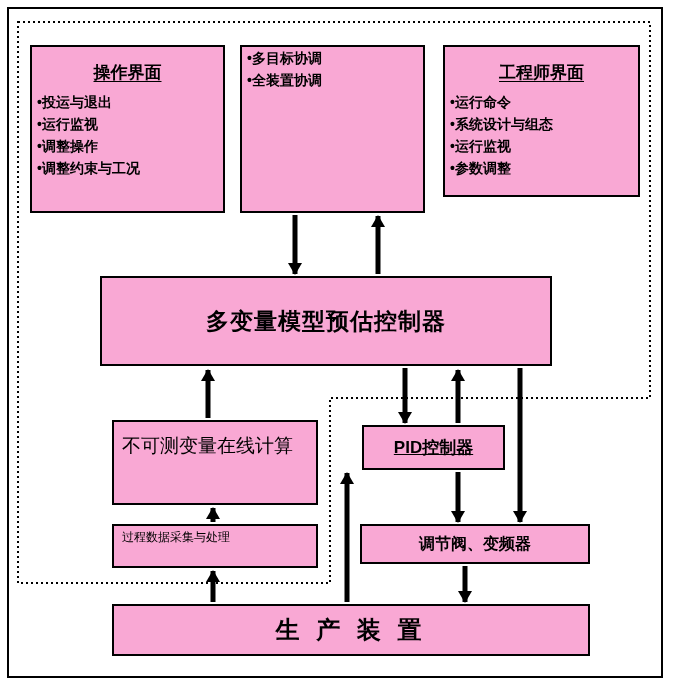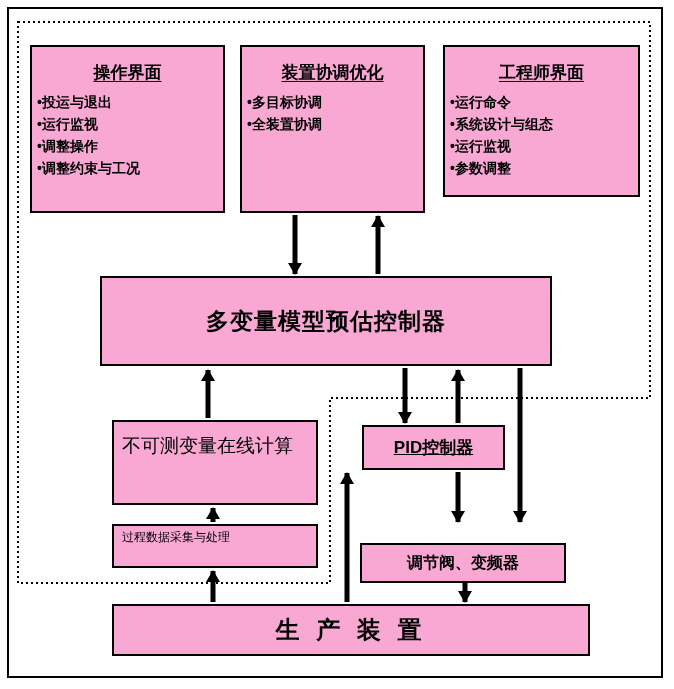--- a/index.html
+++ b/index.html
@@ -120,21 +120,20 @@
     <div class="title">操作界面</div>
     <div class="items">
       <div>•投运与退出</div>
       <div>•运行监视</div>
       <div>•调整操作</div>
       <div>•调整约束与工况</div>
     </div>
   </div>
 
   <div class="box titled" style="left:240px; top:45px; width:185px; height:168px;">
-    <div class="title">装置协调优化</div>
     <div class="items">
       <div>•多目标协调</div>
       <div>•全装置协调</div>
     </div>
   </div>
 
   <div class="box titled" style="left:443px; top:45px; width:197px; height:152px;">
     <div class="title">工程师界面</div>
     <div class="items">
       <div>•运行命令</div>
@@ -155,21 +154,21 @@
   </div>
 
   <div class="box flex-center" style="left:362px; top:425px; width:143px; height:45px;text-decoration:underline;">
     <div class="pid-label">PID控制器</div>
   </div>
 
   <div class="box" style="left:112px; top:524px; width:206px; height:44px;">
     <div class="dataacq-label">过程数据采集与处理</div>
   </div>
 
-  <div class="box flex-center" style="left:360px; top:524px; width:206px; height:40px;margin-top:19px;">
+  <div class="box flex-center" style="left:360px; top:524px; width:230px; height:40px;">
     <div class="actuator-label">调节阀、变频器</div>
   </div>
 
   <div class="box flex-center" style="left:112px; top:604px; width:478px; height:52px;">
     <div class="plant-label">生 产 装 置</div>
   </div>
 
 </div>
 
 </body></html>

